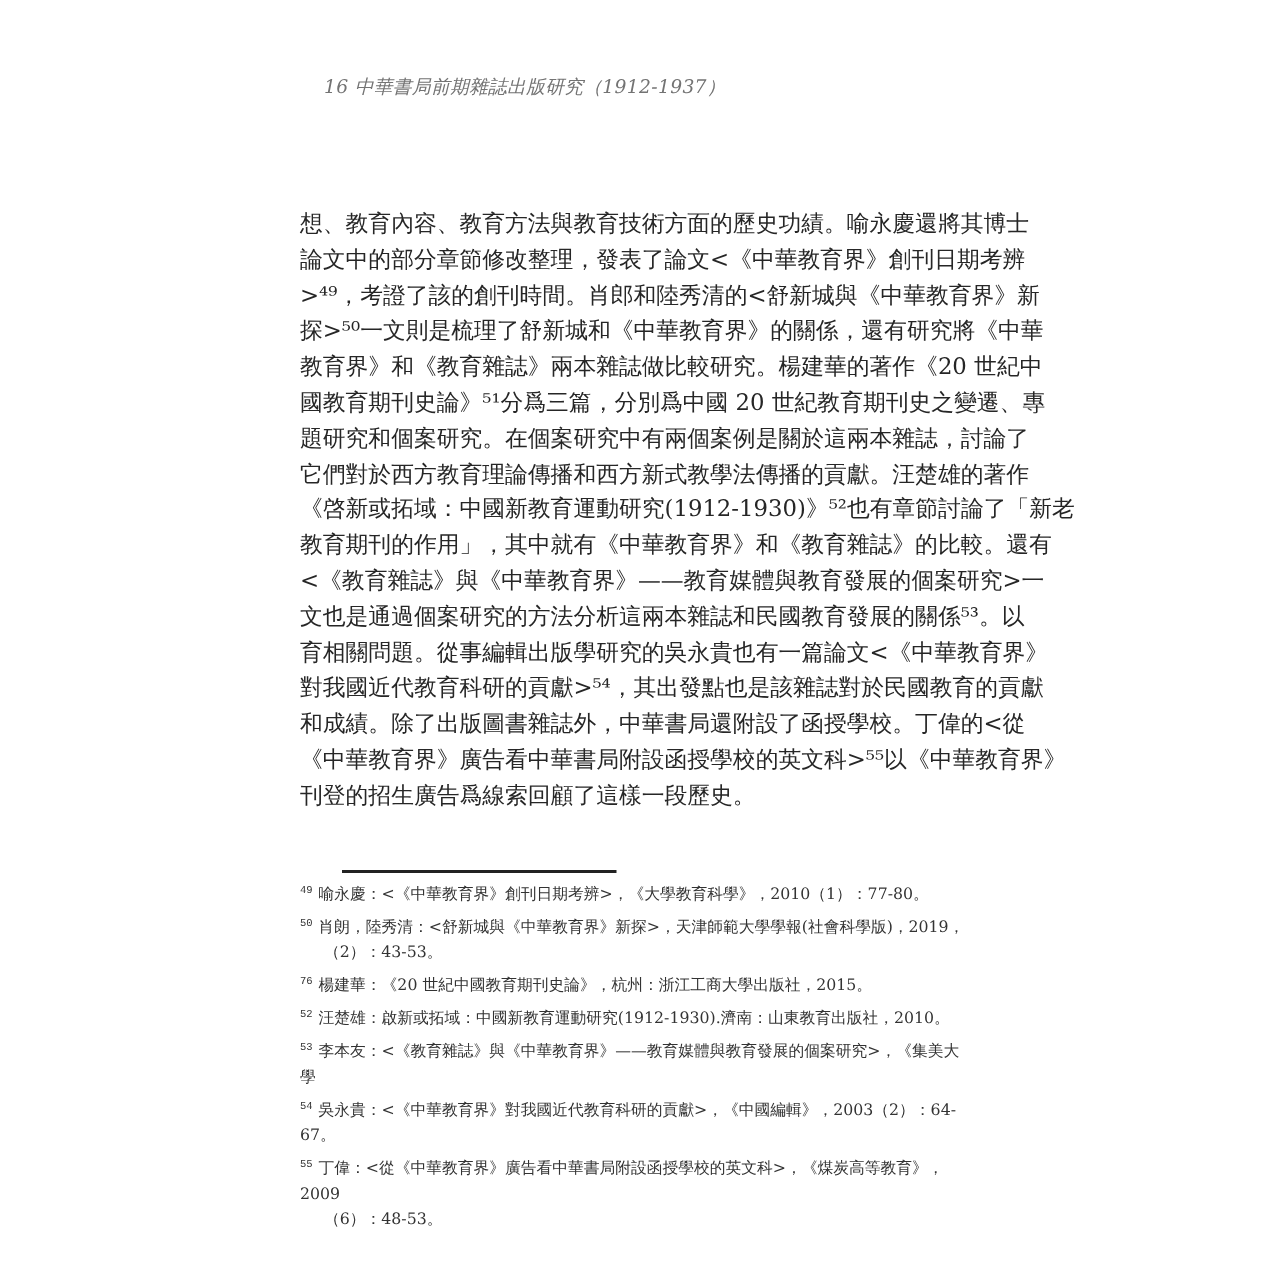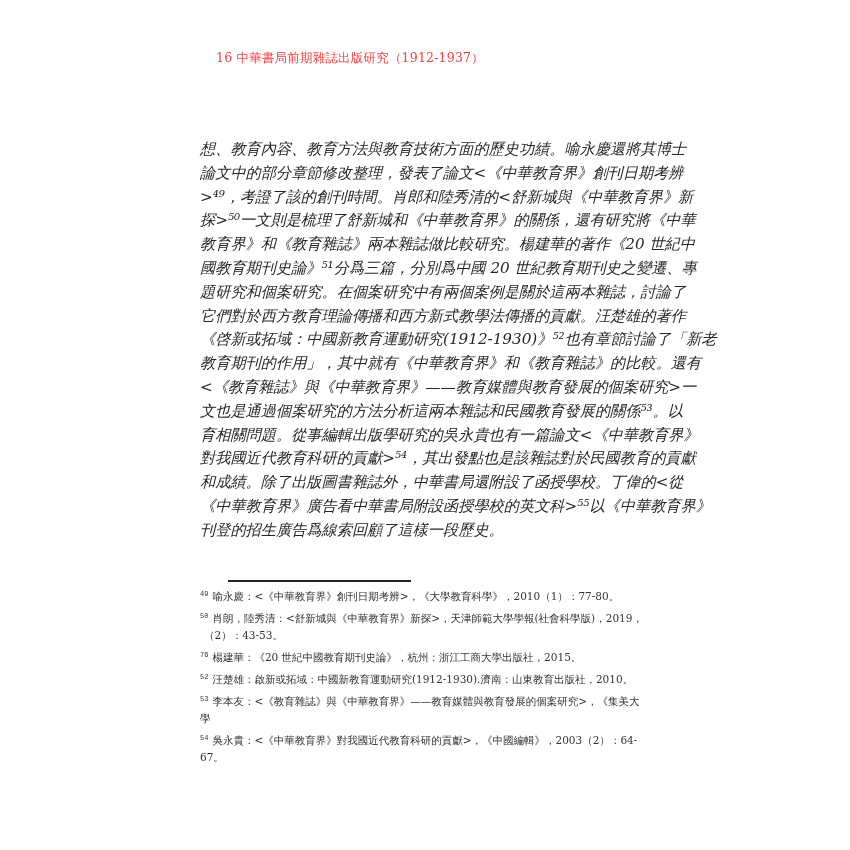--- a/index.html
+++ b/index.html
@@ -1,42 +1,42 @@
 <!DOCTYPE html>
 <html><head>
   <meta charset="utf-8">
   <style>
     html, body { margin: 0; padding: 0; }
     body {
       width: 850px; height: 850px; background: #ffffff; position: relative; overflow: hidden;
       font-family: "DejaVu Serif", "Liberation Serif", serif; color: #2a2a2a;
     }
     .running-head {
-      position: absolute; left: 216px; top: 50px; font-size: 12.5px; color: #ef4444; letter-spacing: 0.2px;
+      position: absolute; left: 216px; top: 50px; font-size: 12.5px; color: #737373; letter-spacing: 0.2px; font-style: italic;
     }
     .body-text {
-      position: absolute; left: 200px; top: 138px; width: 448px; font-style: italic;
+      position: absolute; left: 200px; top: 138px; width: 448px;
     }
     .body-line {
       height: 23.8px; line-height: 23.8px; font-size: 15.2px; white-space: nowrap;
       text-align: justify; text-align-last: justify; letter-spacing: 0px; color: #262626;
     }
     .body-line.last { text-align-last: left; }
     .rule {
       position: absolute; left: 228px; top: 580px; width: 183px; height: 2px; background: #222;
     }
     .footnotes {
       position: absolute; left: 200px; top: 586px; width: 445px;
     }
     .fn {
       font-size: 10.5px; line-height: 17px; color: #333; margin-bottom: 3px;
       padding-left: 0; text-indent: 0;
     }
     .fn sup { font-size: 7px; vertical-align: 4px; margin-right: 4px; font-family: Liberation Mono, monospace; }
-    .fn .cont { display: block; padding-left: 4px; }
+    .fn .cont { display: block; padding-left: 4px; margin-left: 12px; }
   </style>
 </head>
 <body>
 
 <div class="running-head">16 中華書局前期雜誌出版研究（1912-1937）</div>
 
 <div class="body-text">
   <div class="body-line">想、教育內容、教育方法與教育技術方面的歷史功績。喻永慶還將其博士</div>
   <div class="body-line">論文中的部分章節修改整理，發表了論文&lt;《中華教育界》創刊日期考辨</div>
   <div class="body-line">&gt;⁴⁹，考證了該的創刊時間。肖郎和陸秀清的&lt;舒新城與《中華教育界》新</div>
@@ -71,13 +71,17 @@
   </div>
   <div class="fn">
     <sup>52</sup><span>汪楚雄：啟新或拓域：中國新教育運動研究(1912-1930).濟南：山東教育出版社，2010。</span>
   </div>
   <div class="fn">
     <sup>53</sup><span>李本友：&lt;《教育雜誌》與《中華教育界》——教育媒體與教育發展的個案研究&gt;，《集美大學</span>
   </div>
   <div class="fn">
     <sup>54</sup><span>吳永貴：&lt;《中華教育界》對我國近代教育科研的貢獻&gt;，《中國編輯》，2003（2）：64-67。</span>
   </div>
+  <div class="fn">
+    <sup>55</sup><span>丁偉：&lt;從《中華教育界》廣告看中華書局附設函授學校的英文科&gt;，《煤炭高等教育》，2009</span>
+    <span class="cont">（6）：48-53。</span>
+  </div>
 </div>
 
 </body></html>

